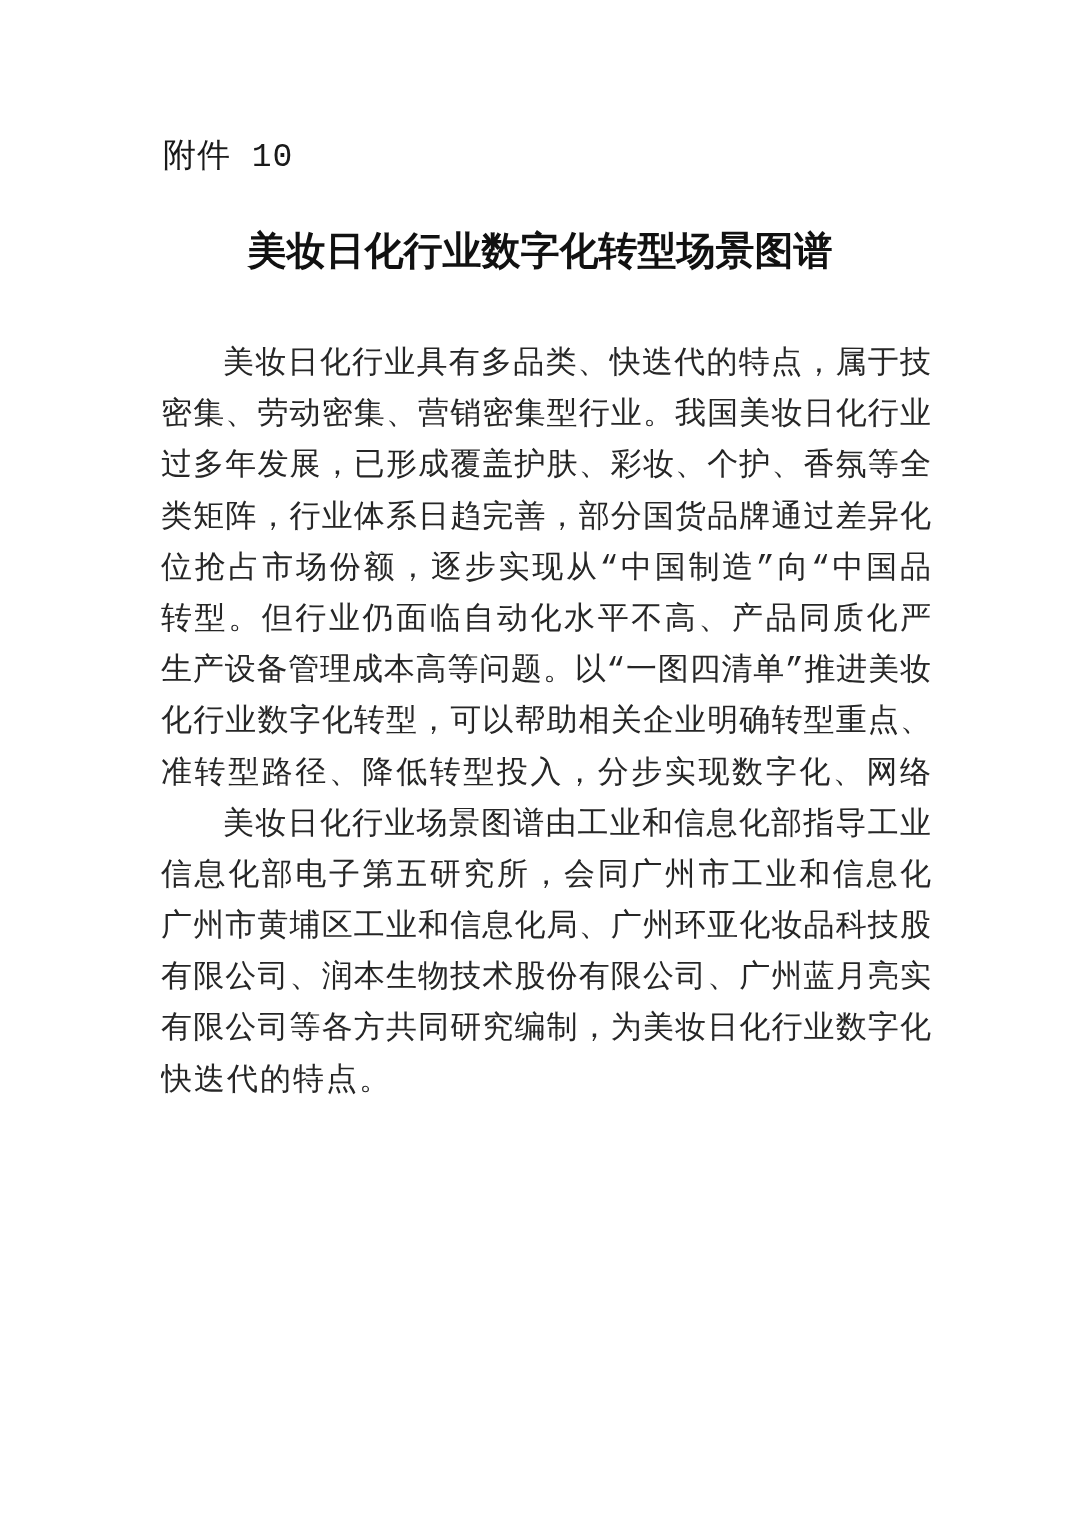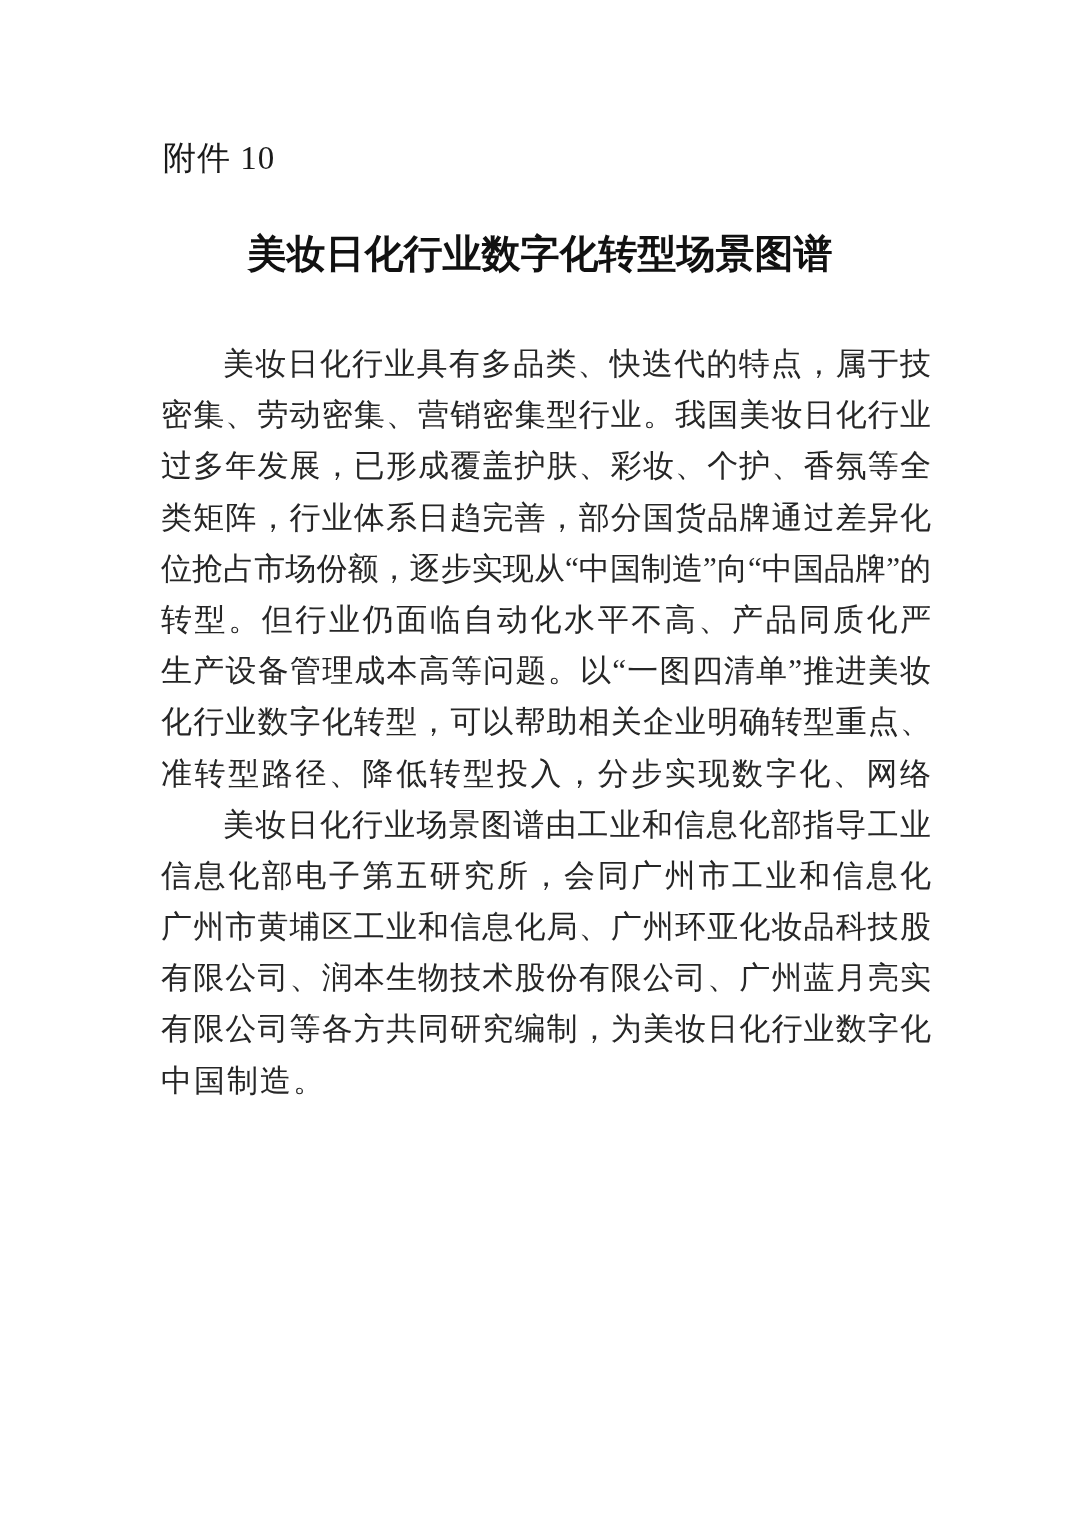--- a/index.html
+++ b/index.html
@@ -6,21 +6,21 @@
     margin: 0;
     padding: 0;
     background: #ffffff;
   }
   .page {
     position: relative;
     width: 1080px;
     height: 1527px;
     background: #ffffff;
     overflow: hidden;
-    font-family: Liberation Serif, serif;
+    font-family: Liberation Mono, monospace;
     color: #1f1f1f;
   }
   .attachment {
     position: absolute;
     left: 163px;
     top: 138px;
     font-size: 33px;
     line-height: 40px;
     color: #1a1a1a;
     letter-spacing: 1px;
@@ -82,16 +82,16 @@
     <div class="line">转型。但行业仍面临自动化水平不高、产品同质化严重、</div>
     <div class="line">生产设备管理成本高等问题。以“一图四清单”推进美妆日</div>
     <div class="line">化行业数字化转型，可以帮助相关企业明确转型重点、找</div>
     <div class="line">准转型路径、降低转型投入，分步实现数字化、网络化、</div>
 
     <div class="line indent">美妆日化行业场景图谱由工业和信息化部指导工业和</div>
     <div class="line">信息化部电子第五研究所，会同广州市工业和信息化局、</div>
     <div class="line">广州市黄埔区工业和信息化局、广州环亚化妆品科技股份</div>
     <div class="line">有限公司、润本生物技术股份有限公司、广州蓝月亮实业</div>
     <div class="line">有限公司等各方共同研究编制，为美妆日化行业数字化转</div>
-    <div class="line para-end">中国制造。</div>
+    <div class="line para-end">快迭代的特点。</div>
   </div>
 
 </div>
 
 </body></html>

